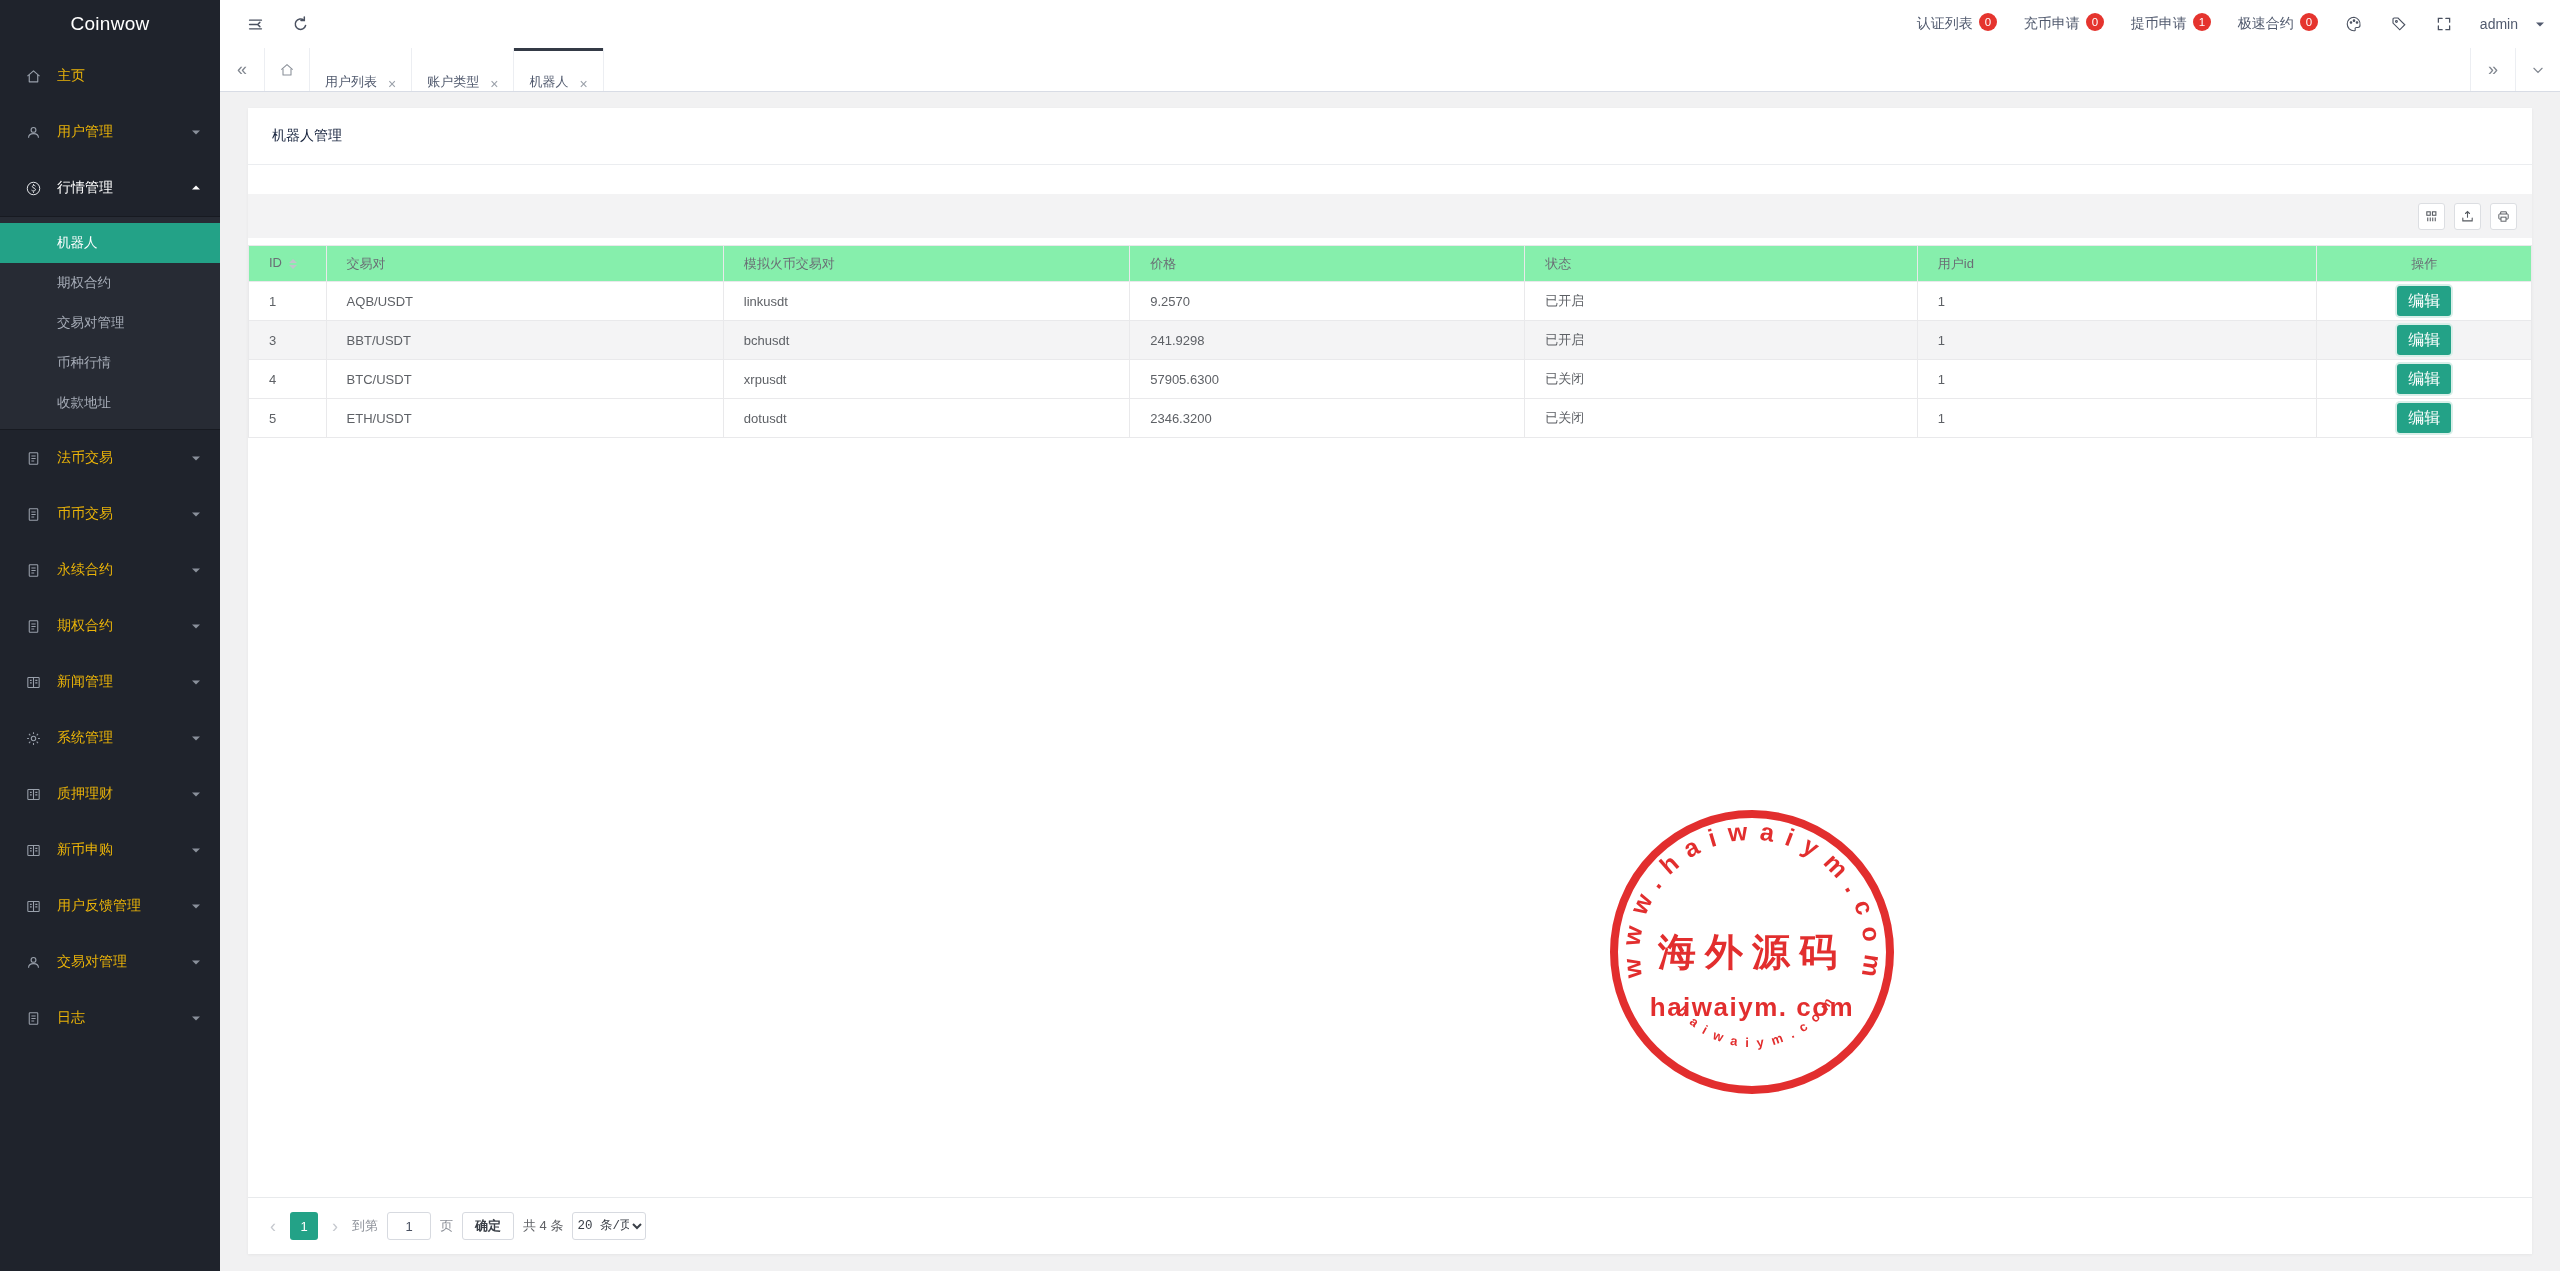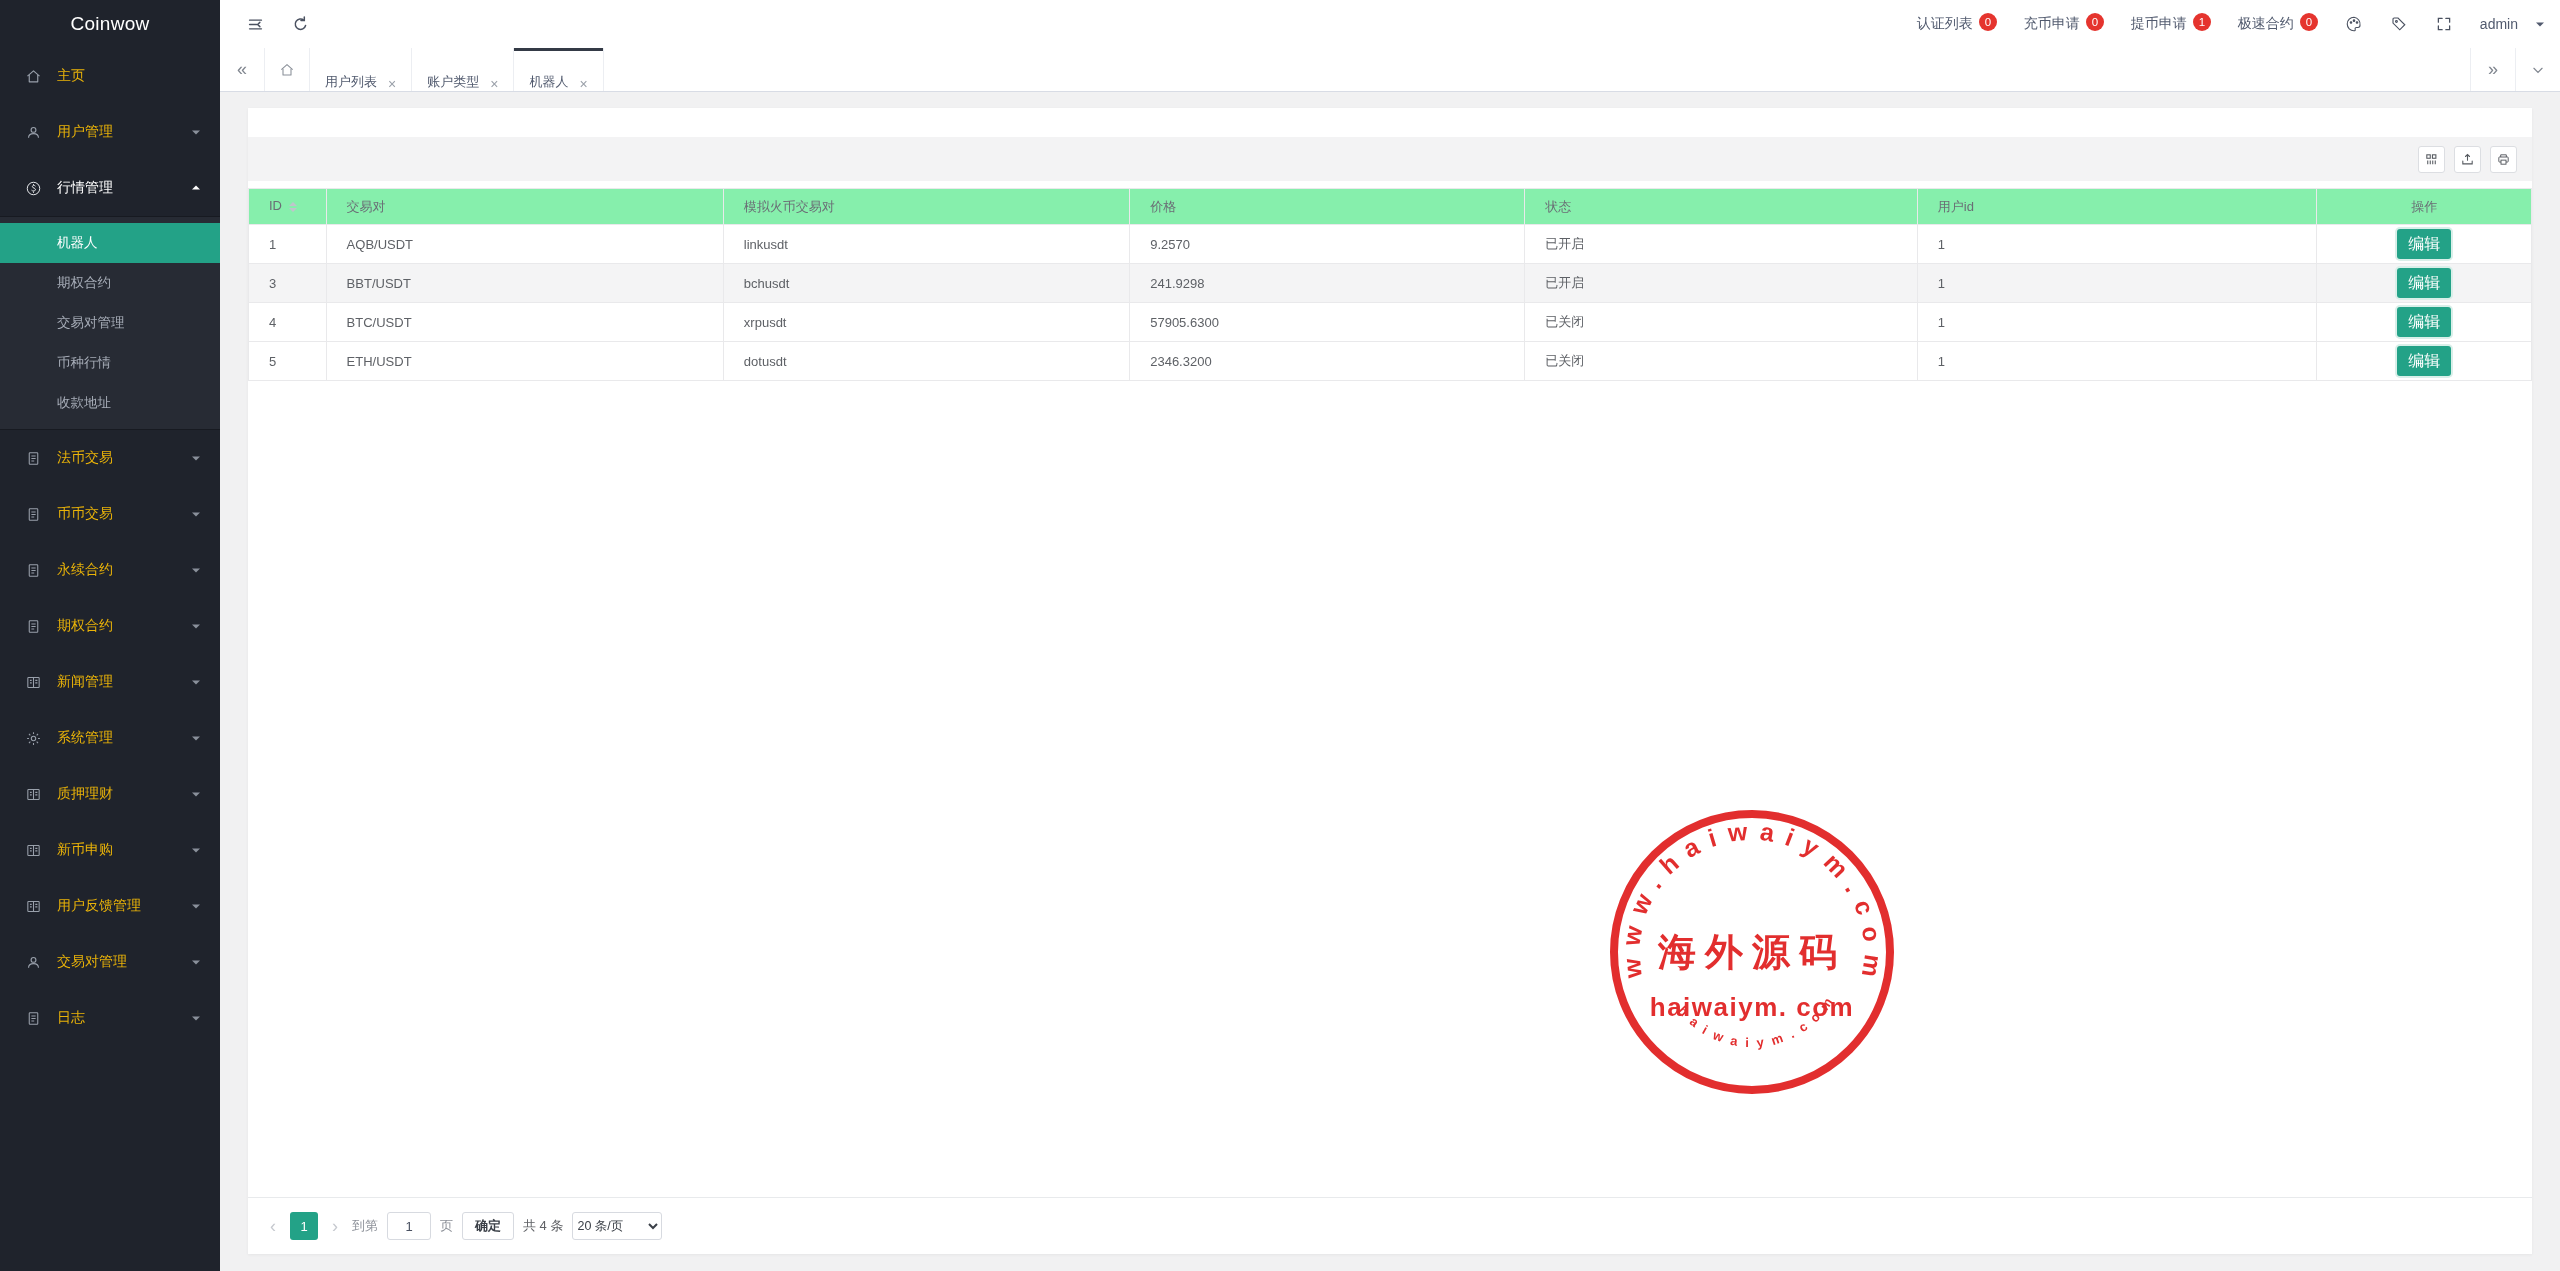--- a/index.html
+++ b/index.html
@@ -61,21 +61,21 @@
   .sort .desc { border-top-color:#c0c4cc; }
   .edit-btn { display:inline-block; background:#23a287; color:#fff; font-size:16px; line-height:1; padding:7px 11px; border-radius:3px; border:none; cursor:pointer; box-shadow:0 0 0 2px #d9efe9; font-family:inherit; }
 
   .pager { height:56px; flex:none; display:flex; align-items:center; padding-left:17px; gap:9px; font-size:13px; color:#606266; }
   .pg-nav { width:16px; text-align:center; color:#c6c9cf; font-size:18px; line-height:1; cursor:pointer; }
   .pg-cur { width:28px; height:28px; background:#23a287; color:#fff; border-radius:3px; display:flex; align-items:center; justify-content:center; font-size:13px; cursor:pointer; }
   .pg-text { color:#8d9199; }
   .pg-input { width:44px; height:28px; border:1px solid #d7dae0; border-radius:3px; text-align:center; font-size:13px; color:#495060; outline:none; font-family:inherit; }
   .pg-confirm { height:28px; padding:0 12px; background:#fff; border:1px solid #d7dae0; border-radius:3px; font-weight:bold; font-size:13px; color:#3b4048; cursor:pointer; font-family:inherit; }
   .pg-total { color:#606266; }
-  .pg-size { height:28px; width:90px; border:1px solid #d7dae0; border-radius:3px; font-size:12.5px; color:#3b4048; background:#fff; font-family:Liberation Sans, sans-serif; }
+  .pg-size { height:28px; width:74px; border:1px solid #d7dae0; border-radius:3px; font-size:12.5px; color:#3b4048; background:#fff; font-family:Liberation Mono, monospace; }
 
   .stamp { position:absolute; left:1387px; top:807px; width:290px; height:290px; opacity:.93; pointer-events:none; z-index:30; }
   .stamp text { font-family:"Liberation Sans","DejaVu Sans",sans-serif; }
   .stamp .serif { font-family:"Liberation Serif","DejaVu Serif",serif; }
 </style>
 </head>
 <body>
 
 <aside class="sidebar">
   <div class="logo">Coinwow</div>
@@ -319,20 +319,21 @@
       <span class="chev">
           <svg viewBox="0 0 24 24" fill="none" stroke="currentColor" stroke-width="2" stroke-linecap="round">
             <path d="M5 9l7 7 7-7"></path>
           </svg>
         </span>
     </span>
   </div>
 
   <div class="content">
     <div class="card">
+      <div class="card-head">机器人管理</div>
 
       <div class="toolbar">
         <span class="tool-btn">
           <svg viewBox="0 0 24 24" fill="none" stroke="currentColor" stroke-width="1.7">
               <rect x="4.5" y="4.5" width="5.5" height="5.5"></rect>
               <rect x="13.5" y="4.5" width="5.5" height="5.5"></rect>
               <path d="M6 13.5v6M10 13.5v6M14 13.5v6M18 13.5v6"></path>
             </svg>
         </span>
         <span class="tool-btn">

